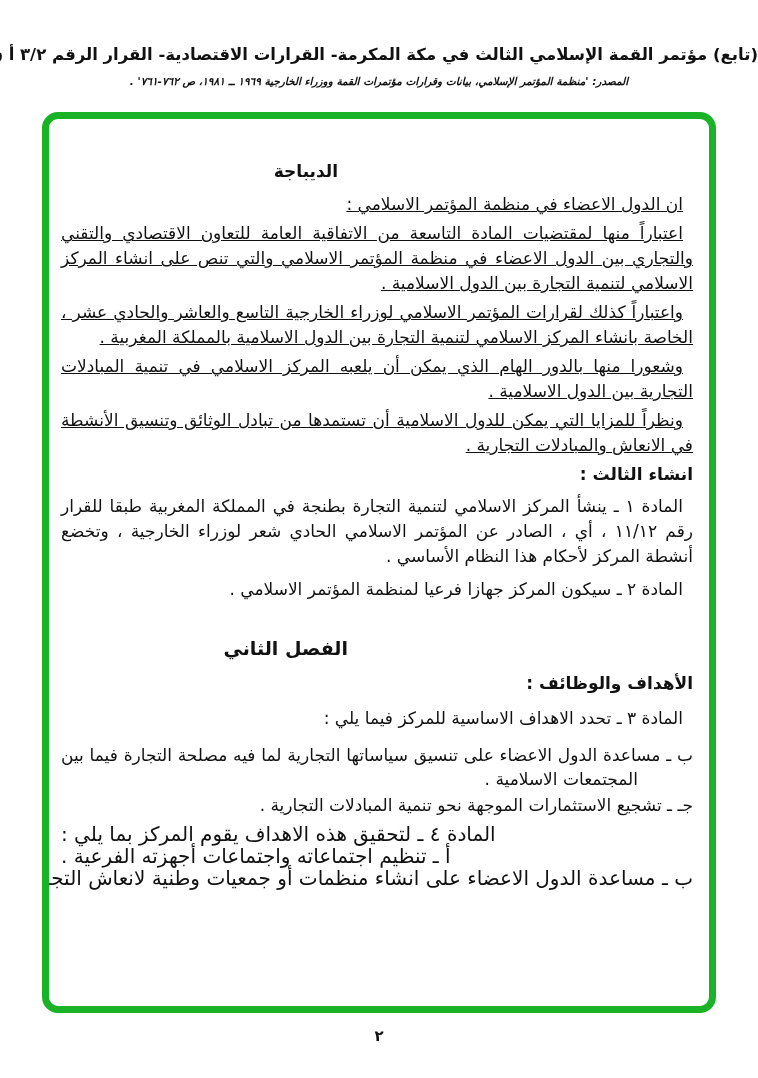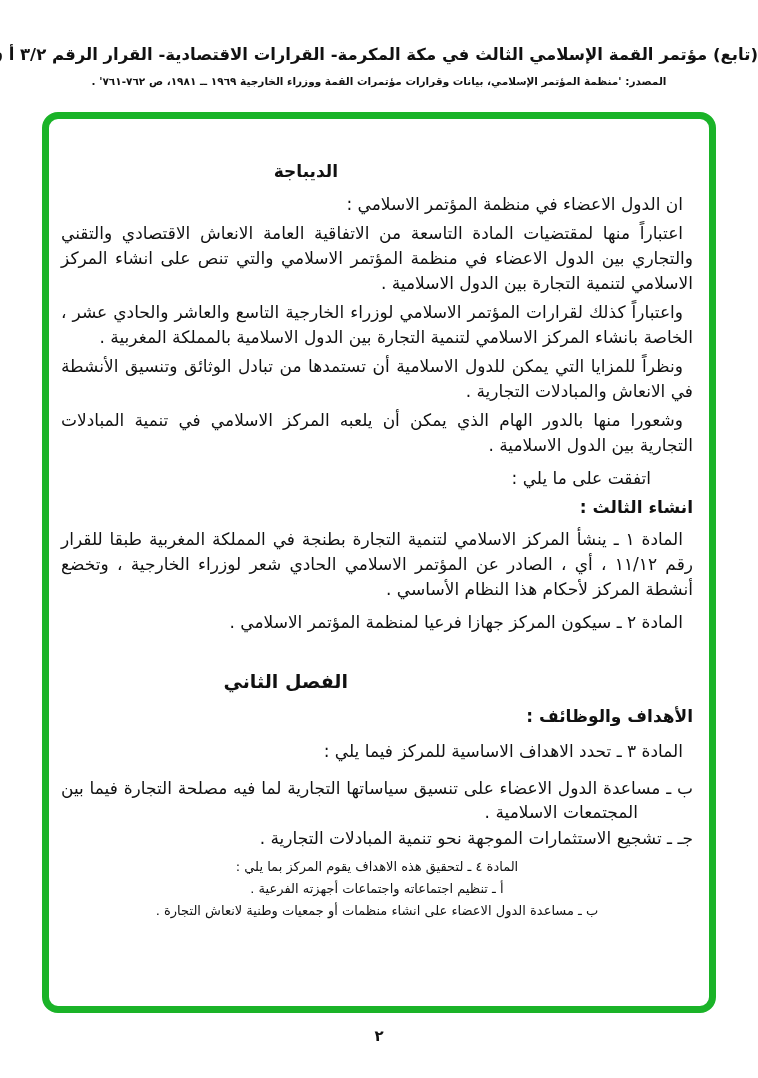--- a/index.html
+++ b/index.html
@@ -9,31 +9,31 @@
     width:758px; height:1078px;
     background:#ffffff; color:var(--text);
     font-family:"DejaVu Sans", sans-serif;
     direction:rtl; overflow:hidden;
   }
   .header { padding-top:44px; text-align:center; }
   .title {
     font-weight:bold; font-size:16.5px; line-height:1.35;
     white-space:nowrap; letter-spacing:0;
   }
-  .source { font-weight:bold; font-size:10.5px; margin-top:9px; }
+  .source { font-weight:bold; font-size:10.5px; margin-top:9px;font-style:italic; }
   .green-box {
     width:674px; height:901px;
     margin:25px auto 0;
     border:7px solid var(--border-green);
     border-radius:16px;
     padding:40px 16px 0 12px;
     overflow:hidden;
     font-size:17px; line-height:25px;
   }
-  .p { margin:0 0 4px; text-align:justify; }
+  .p { margin:0 0 4px; text-align:justify;text-decoration:underline; }
   .two { margin-bottom:4px; }
   .ind { text-indent:10px; }
   .ind-lg { text-indent:42px; }
   .h-pre {
     font-weight:bold; text-align:right;
     margin:0 355px 8px 0; white-space:nowrap;
   }
   .chapter {
     font-weight:bold; font-size:19px; text-align:right;
     margin:12px 345px 10px 0; white-space:nowrap;
@@ -41,45 +41,44 @@
   .chapter.ch2 { margin-top:34px; }
   .subhead { font-weight:bold; margin:0 0 7px; }
   .article { margin:0 0 4px; text-align:justify; text-indent:10px; }
   .article.m2 { margin-top:8px; }
   .article.m3 { margin:10px 0 12px; }
   .li {
     margin:0 0 2px; text-align:justify;
     padding-right:55px; text-indent:-55px; line-height:24px;
   }
   .li2 {
-    margin:0; text-align:center; font-size:13px; line-height:22px;
+    margin:0; text-align:left; font-size:20px; line-height:22px;
     white-space:nowrap;
   }
   .li2.m4 { margin-top:6px; }
   .footer { text-align:center; margin-top:13px; }
   .page-num { font-weight:bold; font-size:15px; }
 </style>
 </head>
 <body>
 
 <div class="header">
   <div class="title">(تابع) مؤتمر القمة الإسلامي الثالث في مكة المكرمة- القرارات الاقتصادية- القرار الرقم ٣/٢ أ ق (ق أ)</div>
   <div class="source">المصدر: 'منظمة المؤتمر الإسلامي، بيانات وقرارات مؤتمرات القمة ووزراء الخارجية ١٩٦٩ ــ ١٩٨١، ص ٧٦٢-٧٦١' .</div>
 </div>
 
 <div class="green-box">
 
   <p class="h-pre">الديباجة</p>
 
   <p class="p ind">ان الدول الاعضاء في منظمة المؤتمر الاسلامي :</p>
-  <p class="p ind two">اعتباراً منها لمقتضيات المادة التاسعة من الاتفاقية العامة الانعاش الاقتصادي والتقني والتجاري بين الدول الاعضاء في منظمة المؤتمر الاسلامي والتي تنص على انشاء المركز الاسلامي لتنمية التجارة بين الدول الاسلامية .</p>
+  <p class="p ind two">اعتباراً منها لمقتضيات المادة التاسعة من الاتفاقية العامة للتعاون الاقتصادي والتقني والتجاري بين الدول الاعضاء في منظمة المؤتمر الاسلامي والتي تنص على انشاء المركز الاسلامي لتنمية التجارة بين الدول الاسلامية .</p>
   <p class="p ind two">واعتباراً كذلك لقرارات المؤتمر الاسلامي لوزراء الخارجية التاسع والعاشر والحادي عشر ، الخاصة بانشاء المركز الاسلامي لتنمية التجارة بين الدول الاسلامية بالمملكة المغربية .</p>
+  <p class="p ind two">وشعورا منها بالدور الهام الذي يمكن أن يلعبه المركز الاسلامي في تنمية المبادلات التجارية بين الدول الاسلامية .</p>
   <p class="p ind two">ونظراً للمزايا التي يمكن للدول الاسلامية أن تستمدها من تبادل الوثائق وتنسيق الأنشطة في الانعاش والمبادلات التجارية .</p>
-  <p class="p ind two">وشعورا منها بالدور الهام الذي يمكن أن يلعبه المركز الاسلامي في تنمية المبادلات التجارية بين الدول الاسلامية .</p>
-  <p class="p ind-lg" style="margin-top:8px;">اتفقت على ما يلي :</p>
 
   <p class="subhead">انشاء الثالث :</p>
   <p class="article">المادة ١ ـ ينشأ المركز الاسلامي لتنمية التجارة بطنجة في المملكة المغربية طبقا للقرار رقم ١١/١٢ ، أي ، الصادر عن المؤتمر الاسلامي الحادي شعر لوزراء الخارجية ، وتخضع أنشطة المركز لأحكام هذا النظام الأساسي .</p>
   <p class="article m2">المادة ٢ ـ سيكون المركز جهازا فرعيا لمنظمة المؤتمر الاسلامي .</p>
 
   <p class="chapter ch2">الفصل الثاني</p>
   <p class="subhead">الأهداف والوظائف :</p>
   <p class="article m3">المادة ٣ ـ تحدد الاهداف الاساسية للمركز فيما يلي :</p>
 
   <p class="li">ب ـ مساعدة الدول الاعضاء على تنسيق سياساتها التجارية لما فيه مصلحة التجارة فيما بين المجتمعات الاسلامية .</p>

